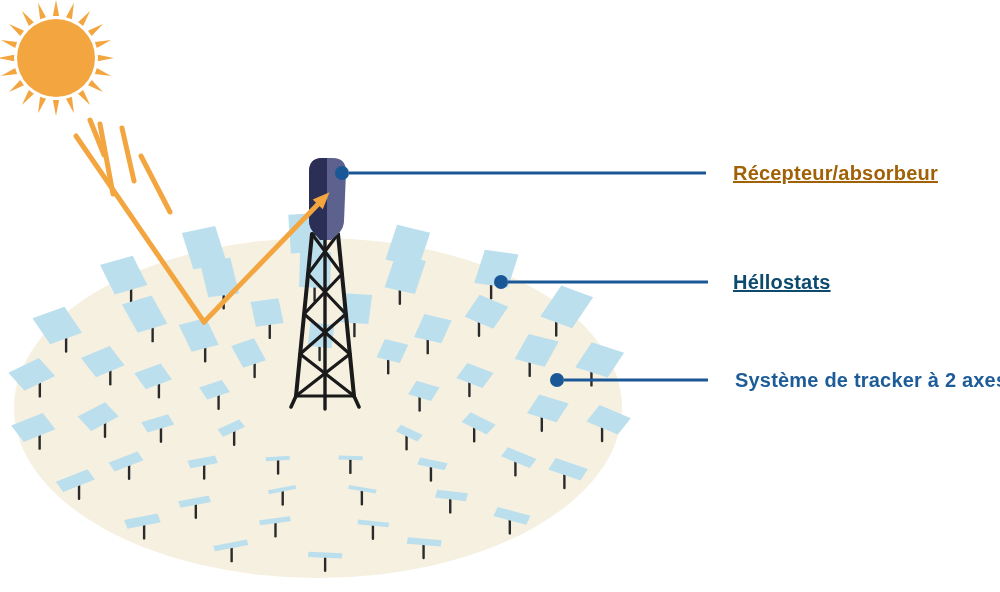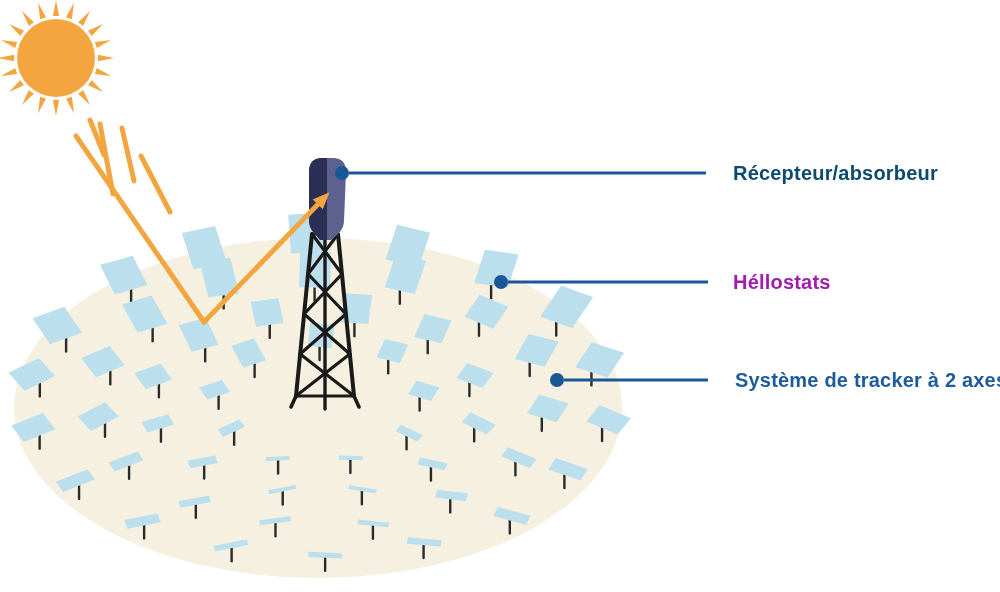--- a/index.html
+++ b/index.html
@@ -299,15 +299,15 @@
   <g id="g-leaders">
       <line x1="349" y1="173" x2="706" y2="173" stroke="#1A5796" stroke-width="3"></line>
       <circle cx="342" cy="173" r="7" fill="#1A5796"></circle>
       <line x1="508" y1="282" x2="708" y2="282" stroke="#1A5796" stroke-width="3"></line>
       <circle cx="501" cy="282" r="7" fill="#1A5796"></circle>
       <line x1="564" y1="380" x2="708" y2="380" stroke="#1A5796" stroke-width="3"></line>
       <circle cx="557" cy="380" r="7" fill="#1A5796"></circle>
     </g>
 </svg>
 
-<div class="callout-label" style="left: 733px; top: 161px; color: #0c4a6e;">Récepteur/absorbeur</div>
-<div class="callout-label" style="left: 733px; top: 270px; color: #a21caf;">Héllostats</div>
+<div class="callout-label" style="left: 733px; top: 161px; color: #a16207; text-decoration: underline;">Récepteur/absorbeur</div>
+<div class="callout-label" style="left: 733px; top: 270px; color: #0c4a6e; text-decoration: underline;">Héllostats</div>
 <div class="callout-label" style="left: 735px; top: 368px; color: rgb(29, 92, 153);">Système de tracker à 2 axes</div>
 
 </body></html>

